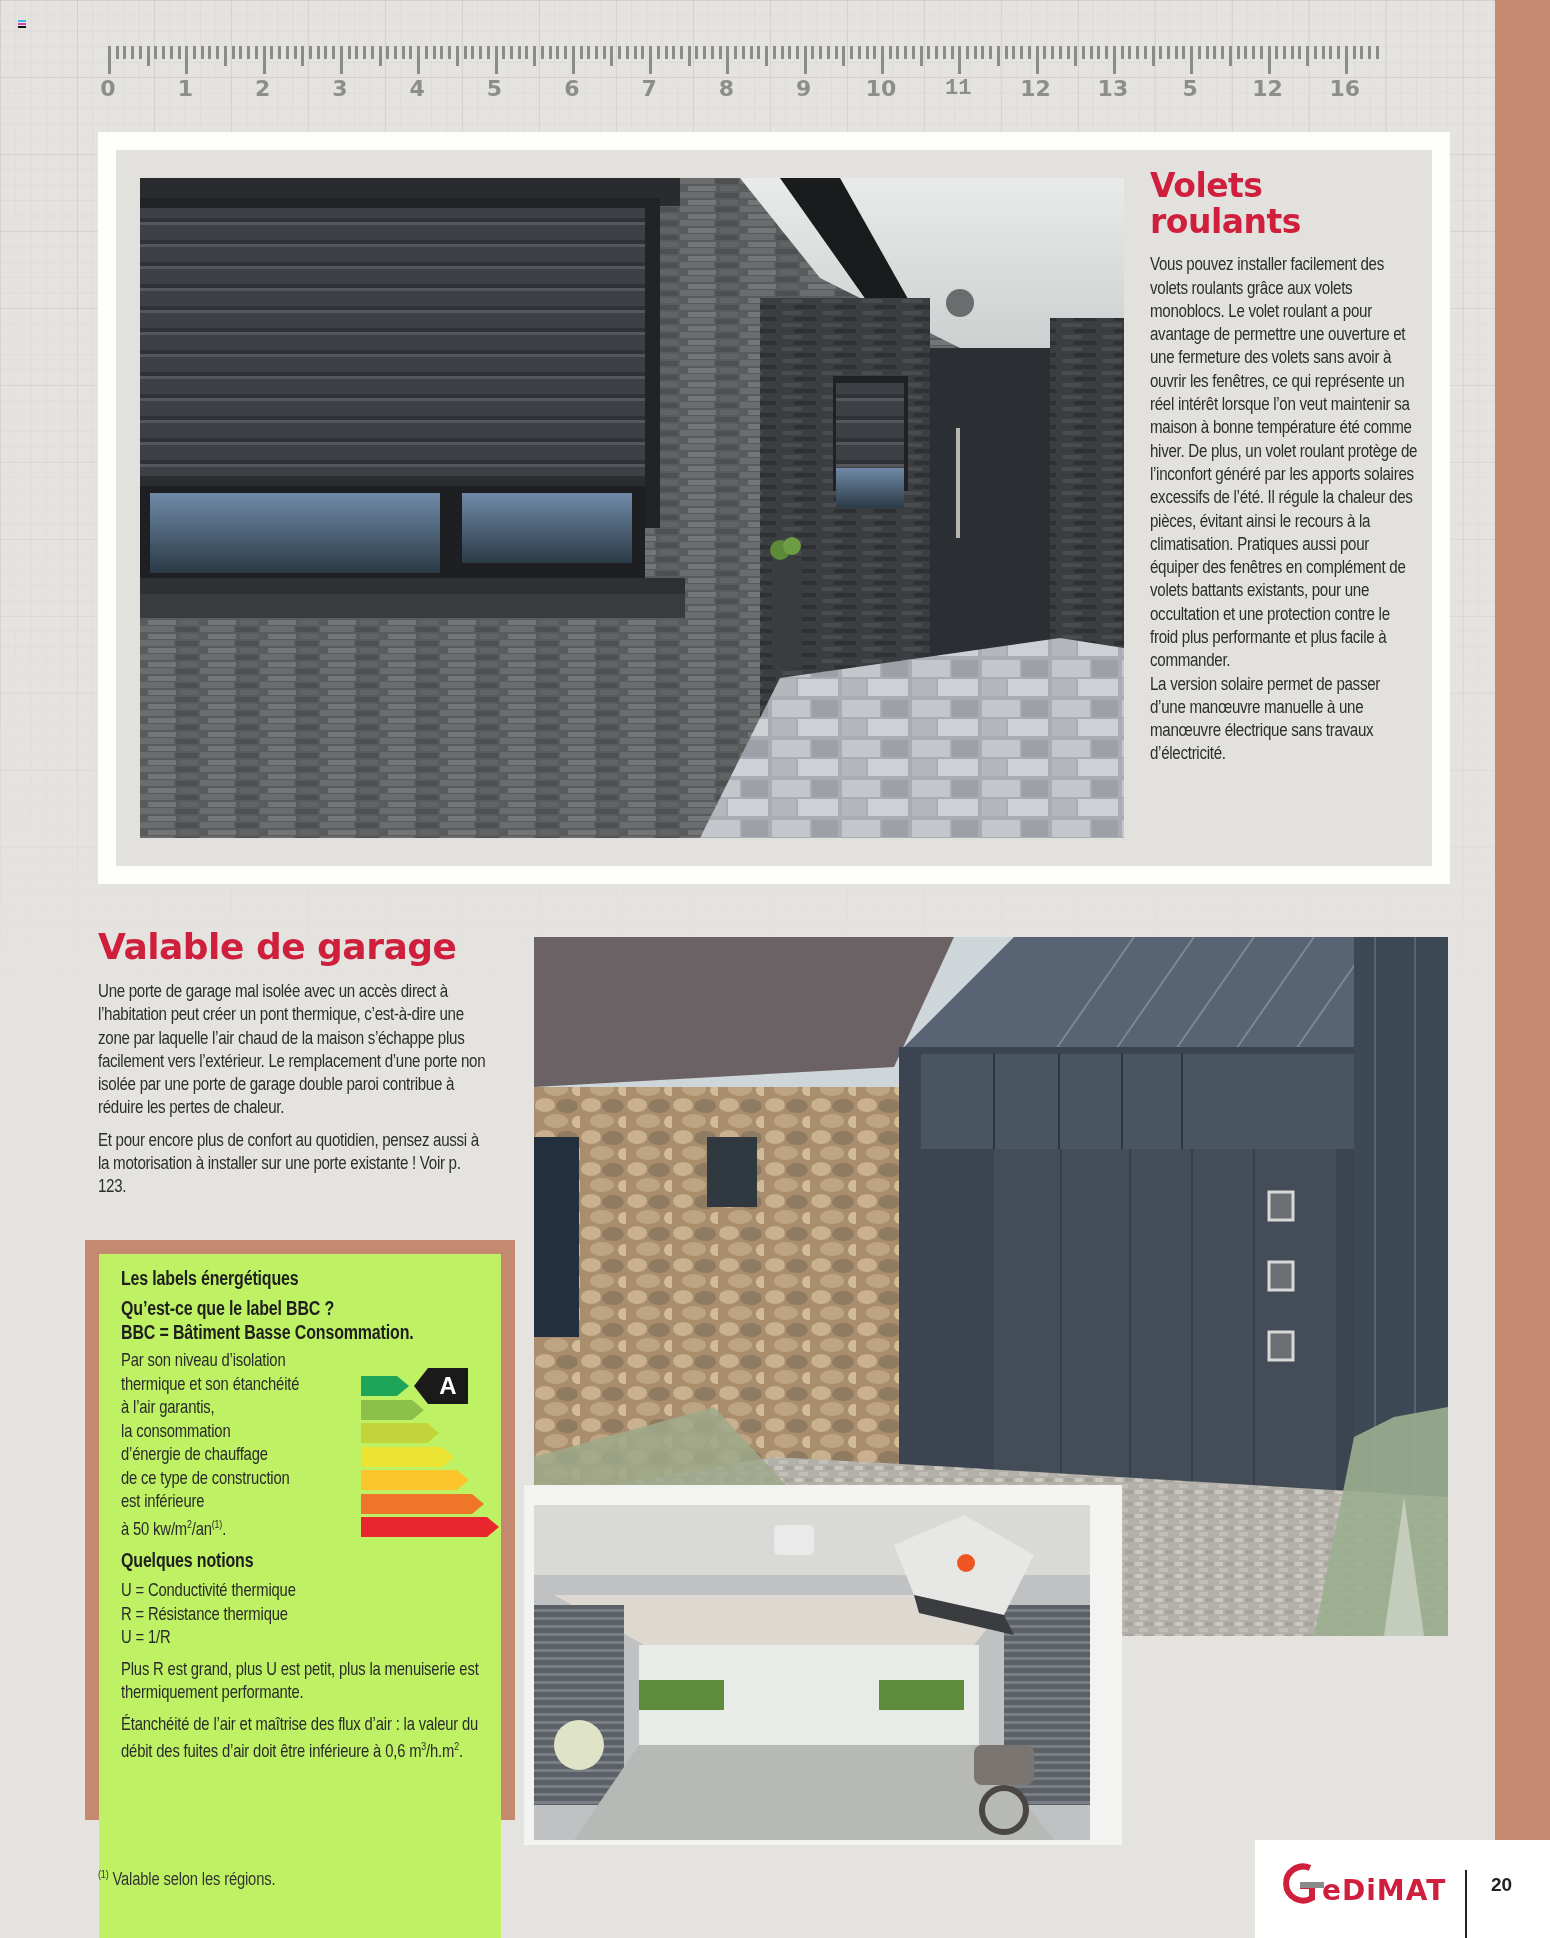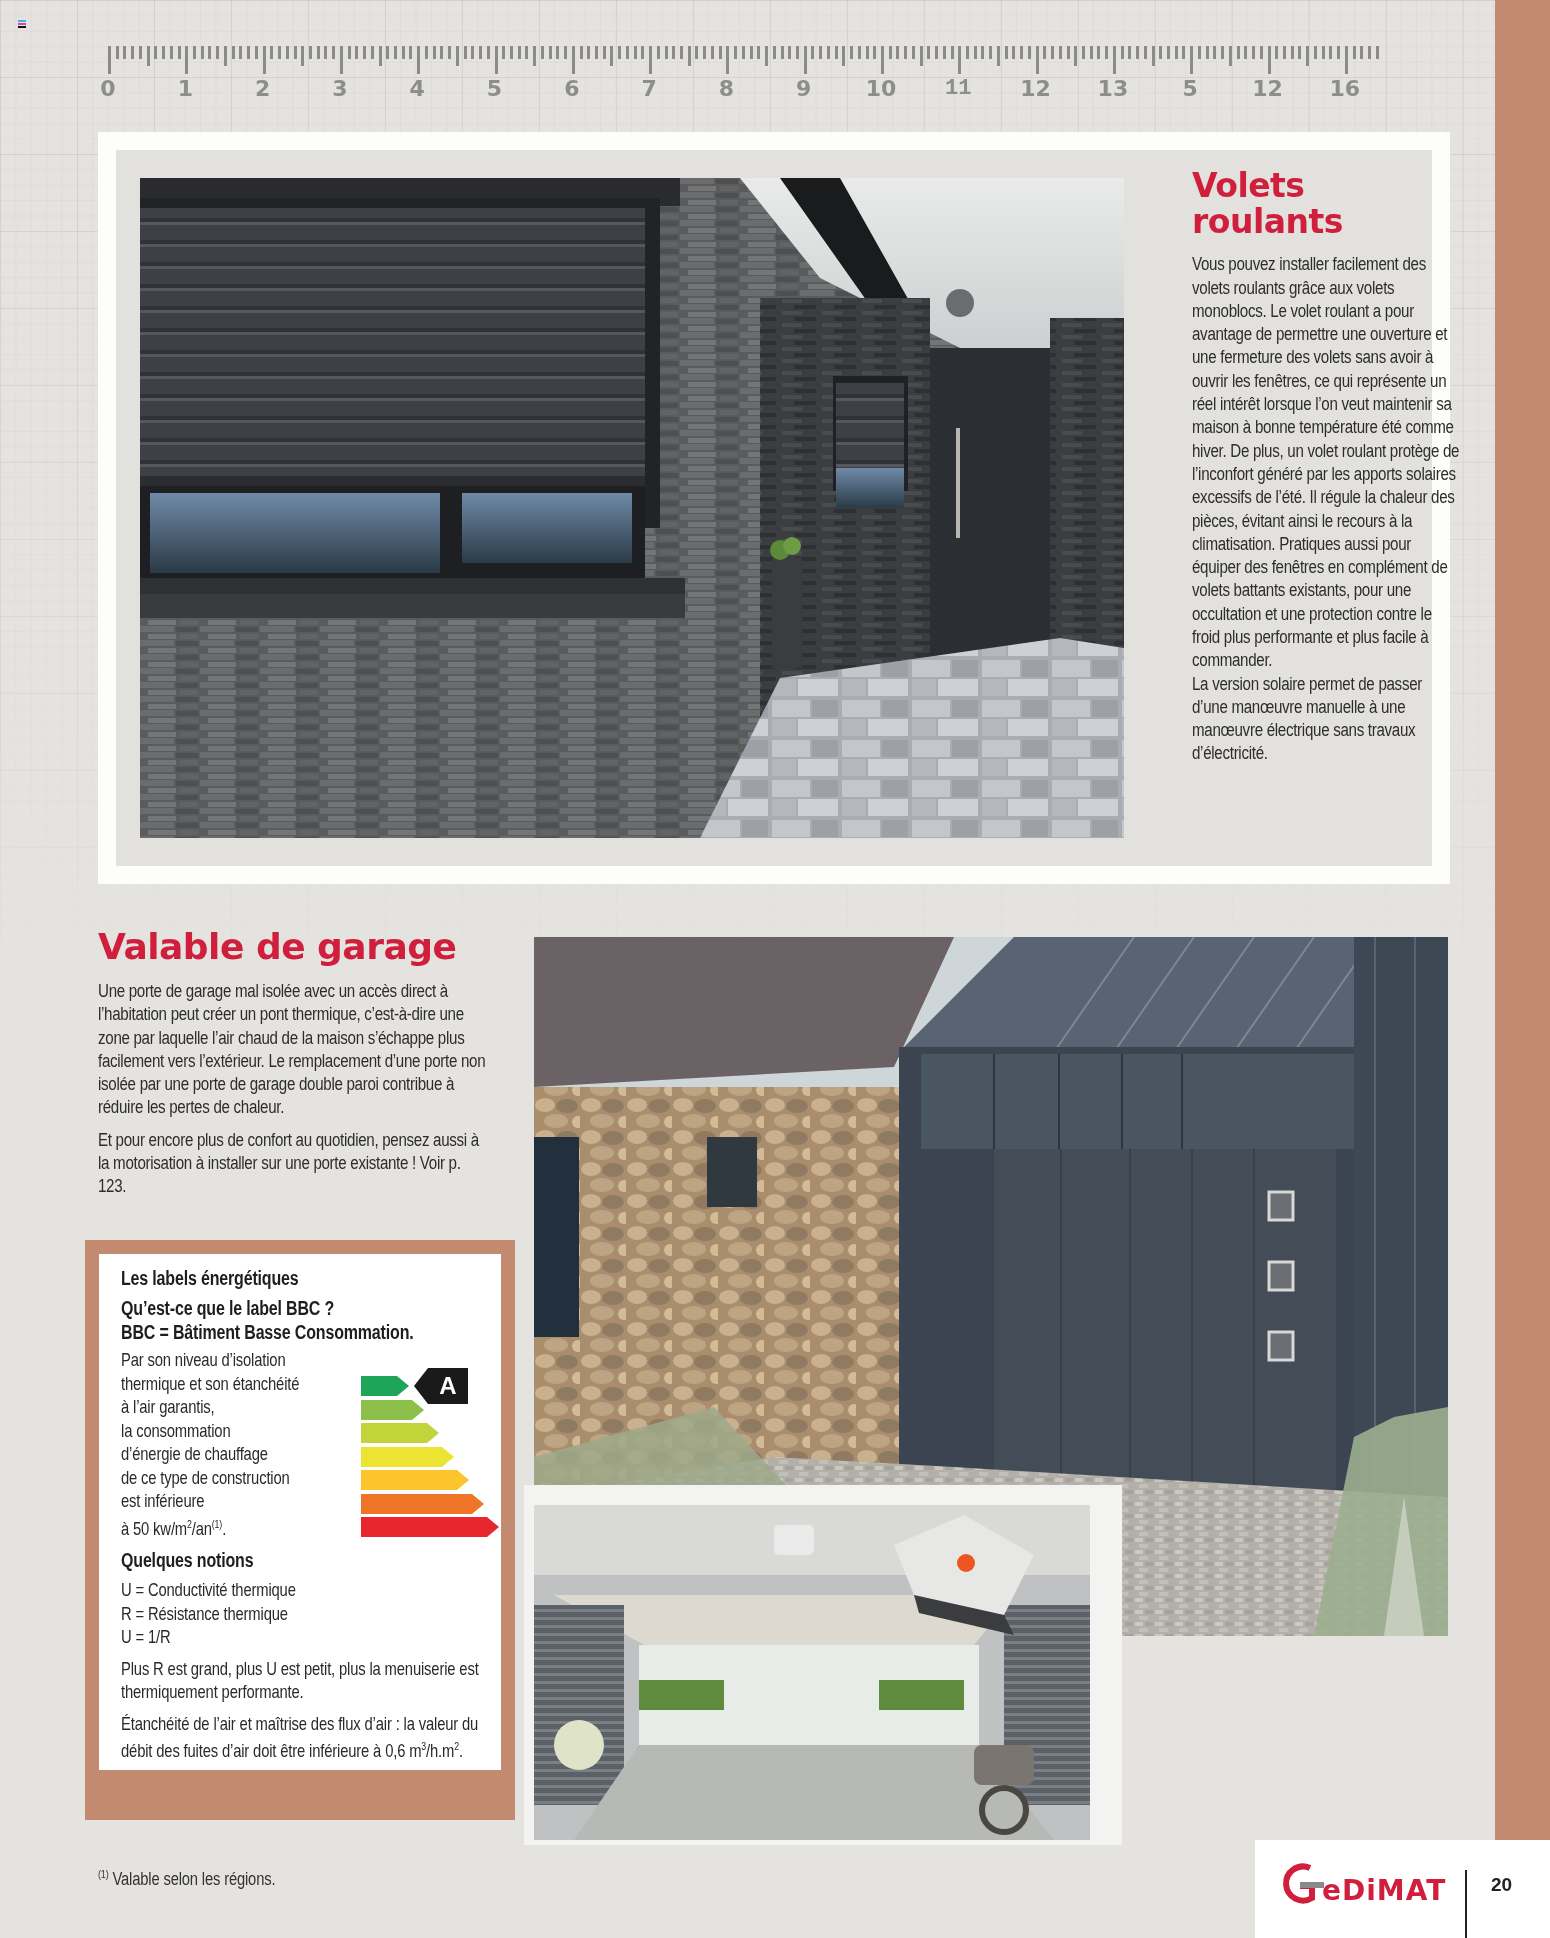--- a/index.html
+++ b/index.html
@@ -30,39 +30,39 @@
   .ruler .tick { position:absolute; top:0; width:3px; background:#8b8b8b; }
   .ruler .num {
     position:absolute; top:30px; font-family:"DejaVu Sans", sans-serif; font-weight:bold;
     font-size:22px; color:#8d8d8d; transform:translateX(-50%);
   }
 
   
   .volets-frame { position:absolute; left:98px; top:132px; width:1352px; height:752px; background:#fdfdfc; }
   .volets-panel { position:absolute; left:18px; top:18px; width:1316px; height:716px; background:#e2e1dd; }
   .volets-photo { position:absolute; left:24px; top:28px; width:984px; height:660px; overflow:hidden; background:#5f6062; }
-  .volets-text { position:absolute; left:1076px; top:18px; width:270px; }
+  .volets-text { position:absolute; left:1034px; top:18px; width:270px; }
 
   h2.section-title {
     margin:0; font-family:"DejaVu Sans", sans-serif; font-weight:bold; color:var(--red);
     letter-spacing:-0.5px; line-height:1.08;
   }
   .body-text {
     font-family:"Liberation Sans", sans-serif; font-size:17.6px; line-height:23.3px;
     color:#2d2d2d; letter-spacing:-0.35px; transform:scaleX(0.86); transform-origin:left top;
     width:116%;
   }
 
   
   .garage-title { position:absolute; left:98px; top:928px; font-size:36px; }
   .garage-text { position:absolute; left:98px; top:980px; width:390px; }
   .garage-text p { margin:0 0 9px 0; }
 
   .energy-box { position:absolute; left:85px; top:1240px; width:430px; height:580px; background:var(--copper); }
-  .energy-inner { position:absolute; left:14px; top:14px; width:402px; height:516px; background:#ffffff; }
+  .energy-inner { position:absolute; left:14px; top:14px; width:402px; height:685px; background:#bef264; }
   .energy-content { position:absolute; left:22px; top:12px; width:370px; }
   .energy-content .h { font-weight:bold; font-size:19.5px; line-height:24px; color:#1e1e1e;
      transform:scaleX(0.82); transform-origin:left top; width:122%; letter-spacing:-0.2px; }
   .energy-content .t { font-size:18.5px; line-height:23.5px; color:#2a2a2a;
      transform:scaleX(0.8); transform-origin:left top; width:125%; letter-spacing:-0.2px; }
   .energy-scale { position:absolute; left:262px; top:114px; width:160px; height:180px; }
   .bar { position:absolute; left:0; height:20px; }
   .bar::after { content:""; position:absolute; top:0; right:-12px; border-top:10px solid transparent;
      border-bottom:10px solid transparent; border-left:12px solid var(--c); }
   .rating-tag { position:absolute; left:67px; top:0; width:40px; height:36px; background:#1a1a1a; color:#fff;

